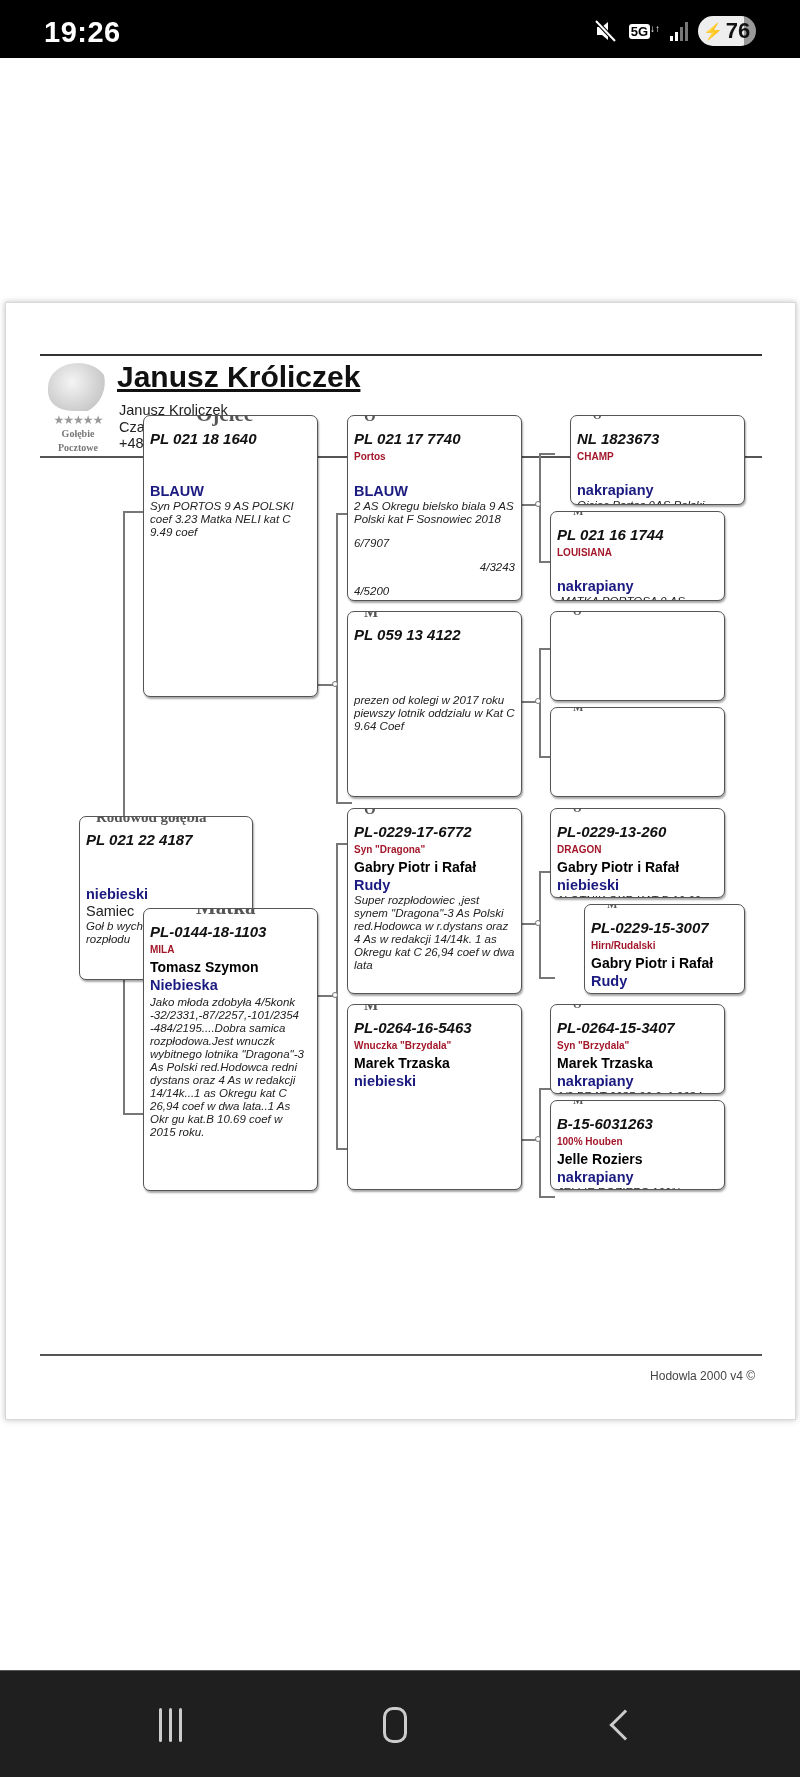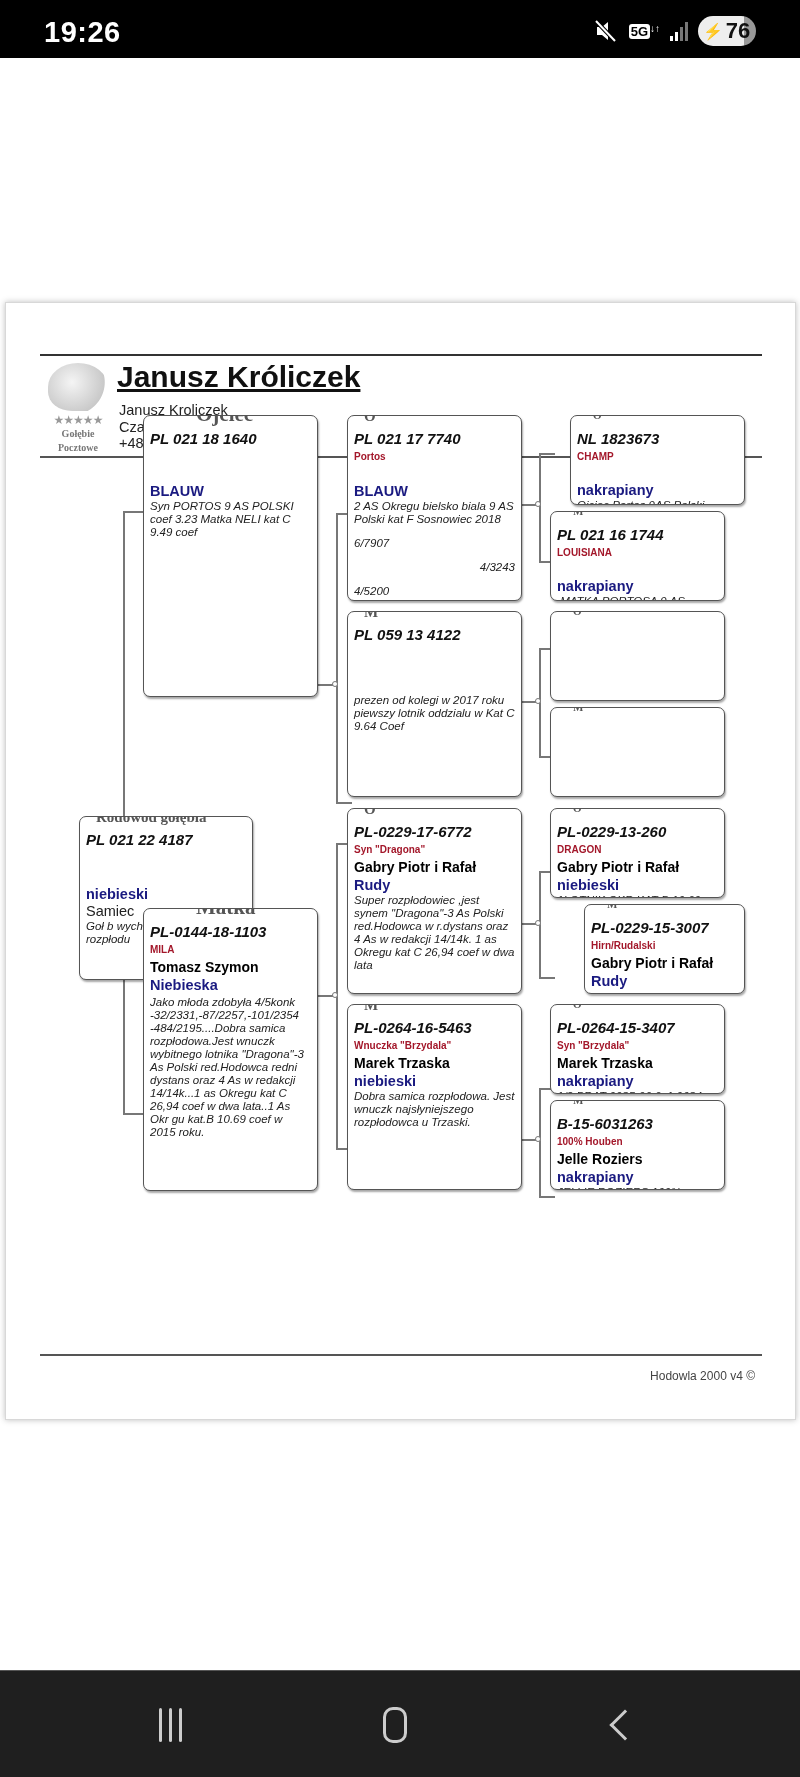--- a/index.html
+++ b/index.html
@@ -200,21 +200,20 @@
     <div class="color">Rudy</div>
     <div class="note">Super rozpłodowiec ,jest synem "Dragona"-3 As Polski red.Hodowca w   r.dystans oraz 4 As w redakcji 14/14k. 1 as Okregu kat C 26,94 coef w dwa lata</div>
   </div>
 
   <div class="card" style="left:341px; top:701px; width:175px; height:186px;">
     <span class="legend mid">M</span>
     <div class="ring">PL-0264-16-5463</div>
     <div class="name">Wnuczka "Brzydala"</div>
     <div class="breeder">Marek Trzaska</div>
     <div class="color">niebieski</div>
-    <div class="note">Dobra samica rozpłodowa. Jest wnuczk   najsłyniejszego rozpłodowca u Trzaski.</div>
   </div>
 
   <div class="card" style="left:564px; top:112px; width:175px; height:90px;">
     <span class="legend small">O</span>
     <div class="ring">NL 1823673</div>
     <div class="name">CHAMP</div>
     <span class="gap" style="height:15px"></span>
     <div class="color">nakrapiany</div>
     <div class="note">Ojciec Portos 9AS Polski</div>
   </div>

